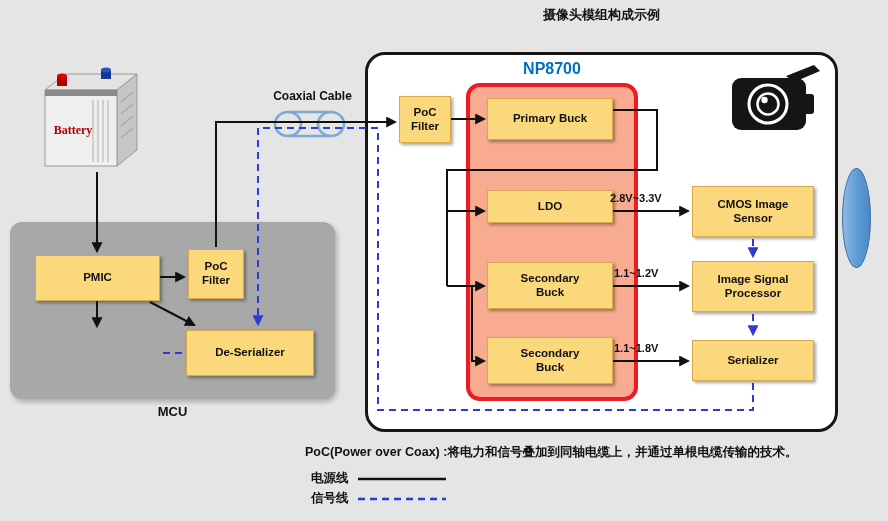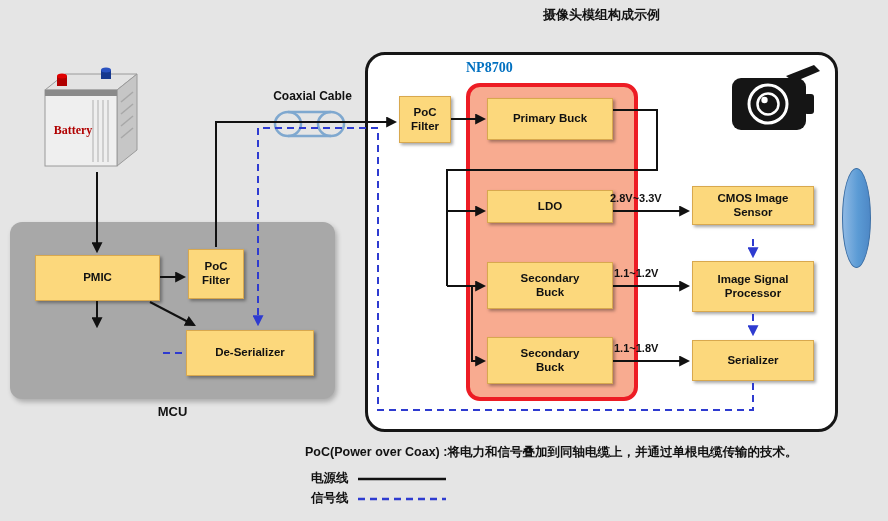--- a/index.html
+++ b/index.html
@@ -11,21 +11,21 @@
     box-shadow:2px 2px 3px rgba(0,0,0,0.35);
     display:flex;align-items:center;justify-content:center;text-align:center;
     font-weight:bold;font-size:11.5px;line-height:1.2;color:#111;
     white-space:pre-line;z-index:4;
   }
   .mcu-box{background:#A8A8A8;border-radius:12px;z-index:1;box-shadow:2px 3px 5px rgba(0,0,0,0.25);}
   .module-box{background:#fff;border:3px solid #161616;border-radius:20px;z-index:1;}
   .red-box{background:#F8AB90;border:4px solid #ED1C24;border-radius:14px;z-index:2;}
   .label{font-weight:bold;color:#111;z-index:6;}
   .title{font-size:13px;text-align:center;}
-  .chip{color:#0070C0;font-size:14px;font-weight:bold;text-align:left;z-index:6;font-family:Liberation Serif, serif;}
+  .chip{color:#0070C0;font-size:16px;font-weight:bold;text-align:center;z-index:6;}
   .volt{font-size:11px;font-weight:bold;text-align:left;color:#111;z-index:6;}
   .legend-text{font-size:12.5px;font-weight:bold;color:#111;z-index:6;}
   .lens{
     border-radius:50%;
     background:linear-gradient(90deg,#8FB9E4 0%,#5B9BD5 55%,#4E88C6 100%);
     border:1px solid #3A6EA5;z-index:2;
   }
 </style>
 </head>
 <body>
@@ -77,21 +77,21 @@
 
   <div class="abs block" style="left:399px;top:96px;width:52px;height:47px;">PoC
 Filter</div>
   <div class="abs block" style="left:487px;top:98px;width:126px;height:42px;">Primary Buck</div>
   <div class="abs block" style="left:487px;top:190px;width:126px;height:33px;">LDO</div>
   <div class="abs block" style="left:487px;top:262px;width:126px;height:47px;">Secondary
 Buck</div>
   <div class="abs block" style="left:487px;top:337px;width:126px;height:47px;">Secondary
 Buck</div>
 
-  <div class="abs block" style="left:692px;top:186px;width:122px;height:39px;">CMOS Image
+  <div class="abs block" style="left:692px;top:186px;width:122px;height:51px;">CMOS Image
 Sensor</div>
   <div class="abs block" style="left:692px;top:261px;width:122px;height:51px;">Image Signal
 Processor</div>
   <div class="abs block" style="left:692px;top:340px;width:122px;height:41px;">Serializer</div>
 
   <div class="abs volt" style="left:610px;top:192px;width:80px;">2.8V~3.3V</div>
   <div class="abs volt" style="left:614px;top:267px;width:76px;">1.1~1.2V</div>
   <div class="abs volt" style="left:614px;top:342px;width:76px;">1.1~1.8V</div>
 
   <svg class="abs" style="left:728px;top:60px;z-index:3;" width="100" height="80" viewBox="0 0 100 80">

